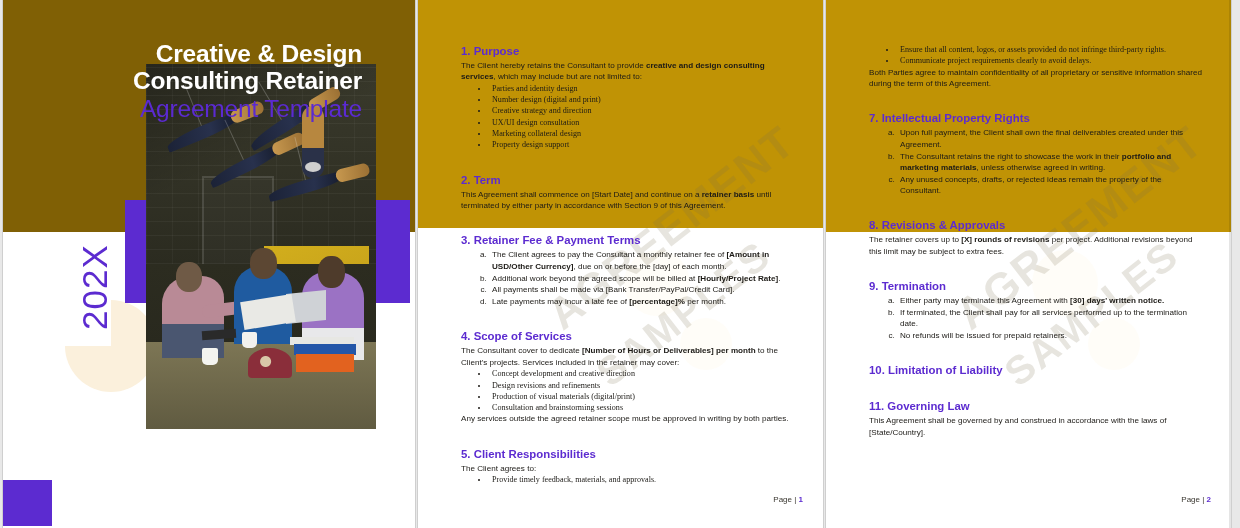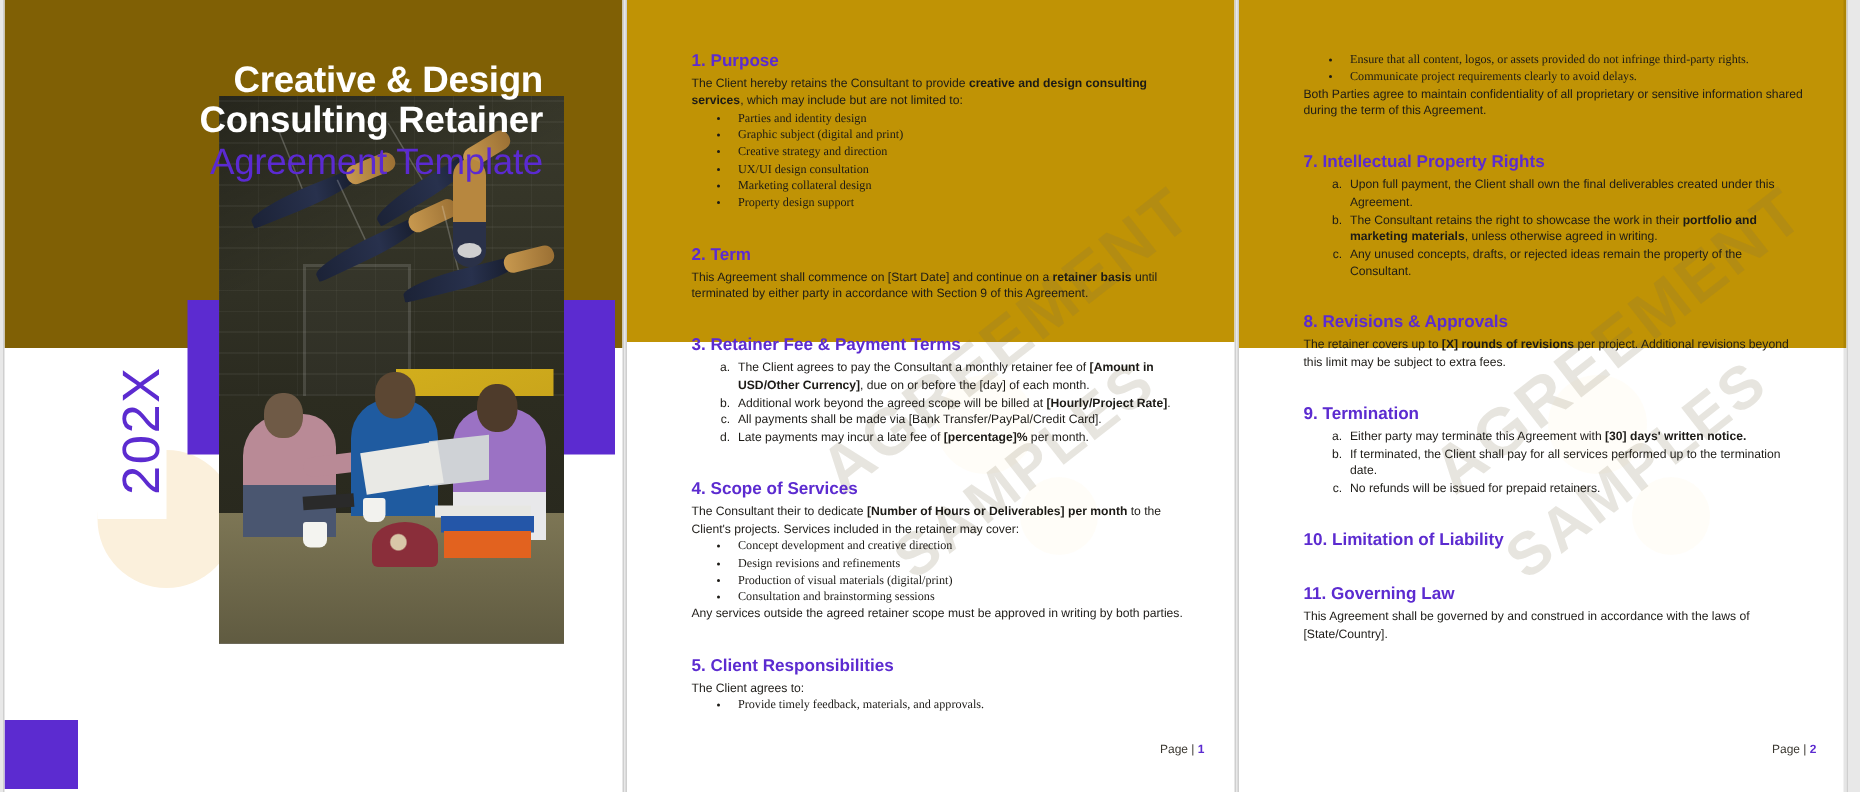--- a/index.html
+++ b/index.html
@@ -256,21 +256,21 @@
   .wm-dot {
     position:absolute; width: 66px; height: 66px; border-radius:50%;
     background: rgba(255,248,225,0.22);
   }
   .wm-dot.d1 { left: 206px; top: 250px; }
   .wm-dot.d2 { left: 262px; top: 318px; width: 52px; height: 52px; }
 
   .content {
     position: relative;
     z-index: 3;
-    padding: 34px 28px 0 43px;
+    padding: 44px 28px 0 43px;
     color: #221f1a;
   }
   h2.sec {
     font-size: 11.4px;
     font-weight: bold;
     color: #5c2bd0;
     line-height: 14px;
     margin-bottom: 2px;
   }
   .sec-gap-lg { margin-top: 22px; }
@@ -398,40 +398,40 @@
       <span class="w1">AGREEMENT</span>
       <span class="w2">SAMPLES</span>
     </div>
 
     <div class="content">
 
       <h2 class="sec">1. Purpose</h2>
       <p class="body-text"><span>The Client hereby retains the Consultant to provide </span><b>creative and design consulting services</b><span>, which may include but are not limited to:</span></p>
       <ul class="bul">
         <li>Parties and identity design</li>
-        <li>Graphic subject (digital and print)</li>
+        <li>Number design (digital and print)</li>
         <li>Creative strategy and direction</li>
         <li>UX/UI design consultation</li>
         <li>Marketing collateral design</li>
         <li>Property design support</li>
       </ul>
 
       <h2 class="sec sec-gap-lg">2. Term</h2>
       <p class="body-text"><span>This Agreement shall commence on [Start Date] and continue on a </span><b>retainer basis</b><span> until terminated by either party in accordance with Section 9 of this Agreement.</span></p>
 
       <h2 class="sec sec-gap-lg">3. Retainer Fee &amp; Payment Terms</h2>
       <ol class="alpha">
         <li><span>The Client agrees to pay the Consultant a monthly retainer fee of </span><b>[Amount in USD/Other Currency]</b><span>, due on or before the [day] of each month.</span></li>
         <li><span>Additional work beyond the agreed scope will be billed at </span><b>[Hourly/Project Rate]</b><span>.</span></li>
         <li><span>All payments shall be made via [Bank Transfer/PayPal/Credit Card].</span></li>
         <li><span>Late payments may incur a late fee of </span><b>[percentage]%</b><span> per month.</span></li>
       </ol>
 
       <h2 class="sec sec-gap-lg">4. Scope of Services</h2>
-      <p class="body-text"><span>The Consultant their to dedicate </span><b>[Number of Hours or Deliverables] per month</b><span> to the Client's projects. Services included in the retainer may cover:</span></p>
+      <p class="body-text"><span>The Consultant cover to dedicate </span><b>[Number of Hours or Deliverables] per month</b><span> to the Client's projects. Services included in the retainer may cover:</span></p>
       <ul class="bul">
         <li>Concept development and creative direction</li>
         <li>Design revisions and refinements</li>
         <li>Production of visual materials (digital/print)</li>
         <li>Consultation and brainstorming sessions</li>
       </ul>
       <p class="body-text">Any services outside the agreed retainer scope must be approved in writing by both parties.</p>
 
       <h2 class="sec sec-gap-lg">5. Client Responsibilities</h2>
       <p class="body-text">The Client agrees to:</p>

